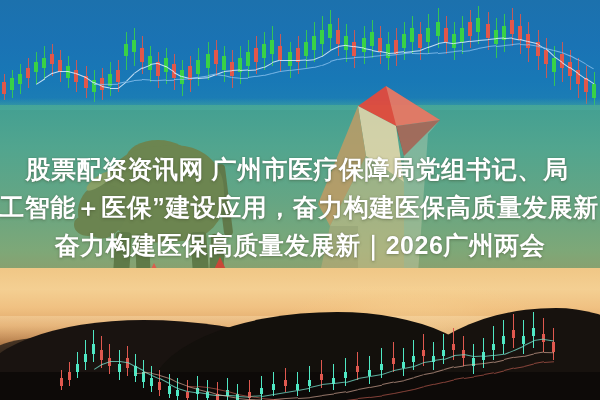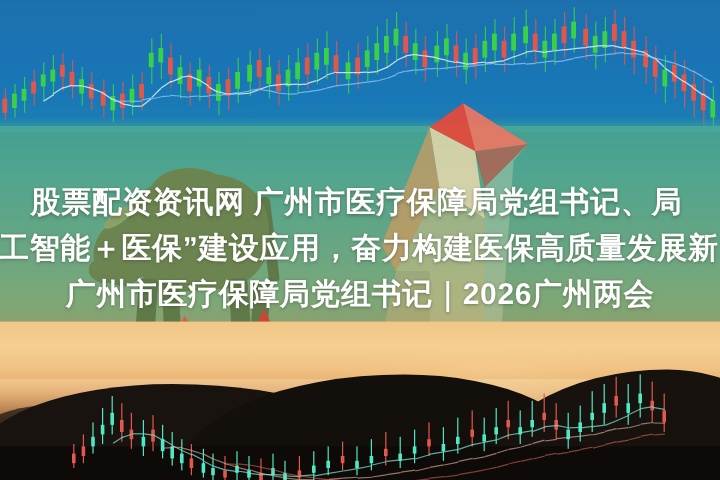--- a/index.html
+++ b/index.html
@@ -984,16 +984,16 @@
         <div class="bma rd" style="left: 514px; top: 67.5px; width: 10.152px; transform-origin: 0px 0px; transform: rotate(-9.92625deg);"></div>
         <div class="bma rd" style="left: 524px; top: 65.75px; width: 10.3078px; transform-origin: 0px 0px; transform: rotate(-14.0362deg);"></div>
         <div class="bma rd" style="left: 534px; top: 63.25px; width: 10.152px; transform-origin: 0px 0px; transform: rotate(-9.92625deg);"></div>
         <div class="bma rd" style="left: 544px; top: 61.5px; width: 10.0281px; transform-origin: 0px 0px; transform: rotate(-4.28915deg);"></div>
       </div>
   </div>
 
   <div class="headline">
     <span class="hl l1">股票配资资讯网 广州市医疗保障局党组书记、局</span>
     <span class="hl l2">工智能＋医保”建设应用，奋力构建医保高质量发展新</span>
-    <span class="hl l3">广州市医疗保障局党组书记｜2026广州两会</span>
+    <span class="hl l3">奋力构建医保高质量发展新｜2026广州两会</span>
   </div>
 
 </div>
 
 </body></html>

